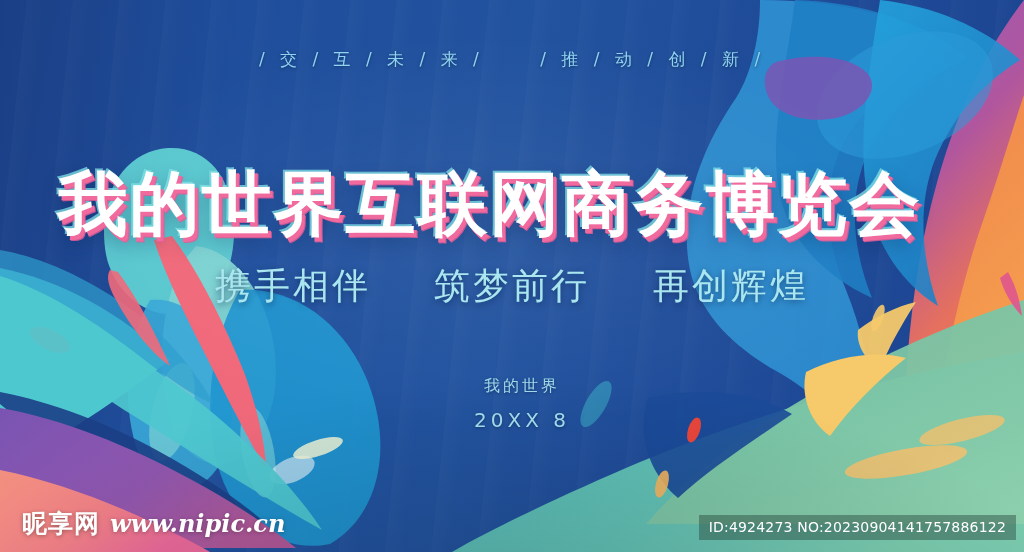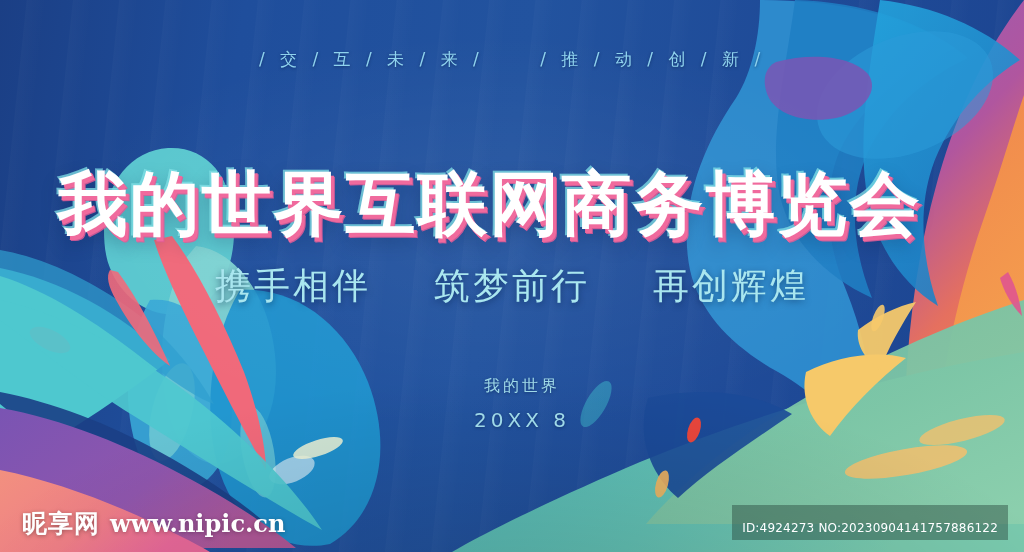--- a/index.html
+++ b/index.html
@@ -91,31 +91,31 @@
   .watermark{
     position:absolute;left:22px;bottom:12px;
     display:flex;align-items:center;gap:10px;
   }
   .wm-logo{
     color:#fff;font-weight:bold;font-size:25px;letter-spacing:1px;
     font-family:Liberation Sans, sans-serif;
     text-shadow:0 1px 4px rgba(0,0,0,.35);
   }
   .wm-url{
-    color:#fff;font-weight:bold;font-size:24px;
+    color:#fff;font-style:italic;font-weight:bold;font-size:24px;
     font-family:"DejaVu Serif","Liberation Serif",serif;
     text-shadow:0 1px 4px rgba(0,0,0,.3);
   }
 
   .idbadge{
-    position:absolute;right:16px;bottom:12px;
+    position:absolute;right:8px;bottom:12px;
     background:rgba(40,70,60,.45);
     color:#ffffff;
-    font-size:12px;letter-spacing:.2px;
-    padding:16px 10px 5px 10px;
+    font-size:14px;letter-spacing:.2px;
+    padding:4px 10px 5px 10px;
     font-family:"DejaVu Sans","Liberation Sans",sans-serif;
     white-space:nowrap;
   }
 </style>
 </head>
 <body>
 
 <div id="poster">
 
   <div class="layer base-blue"></div>

